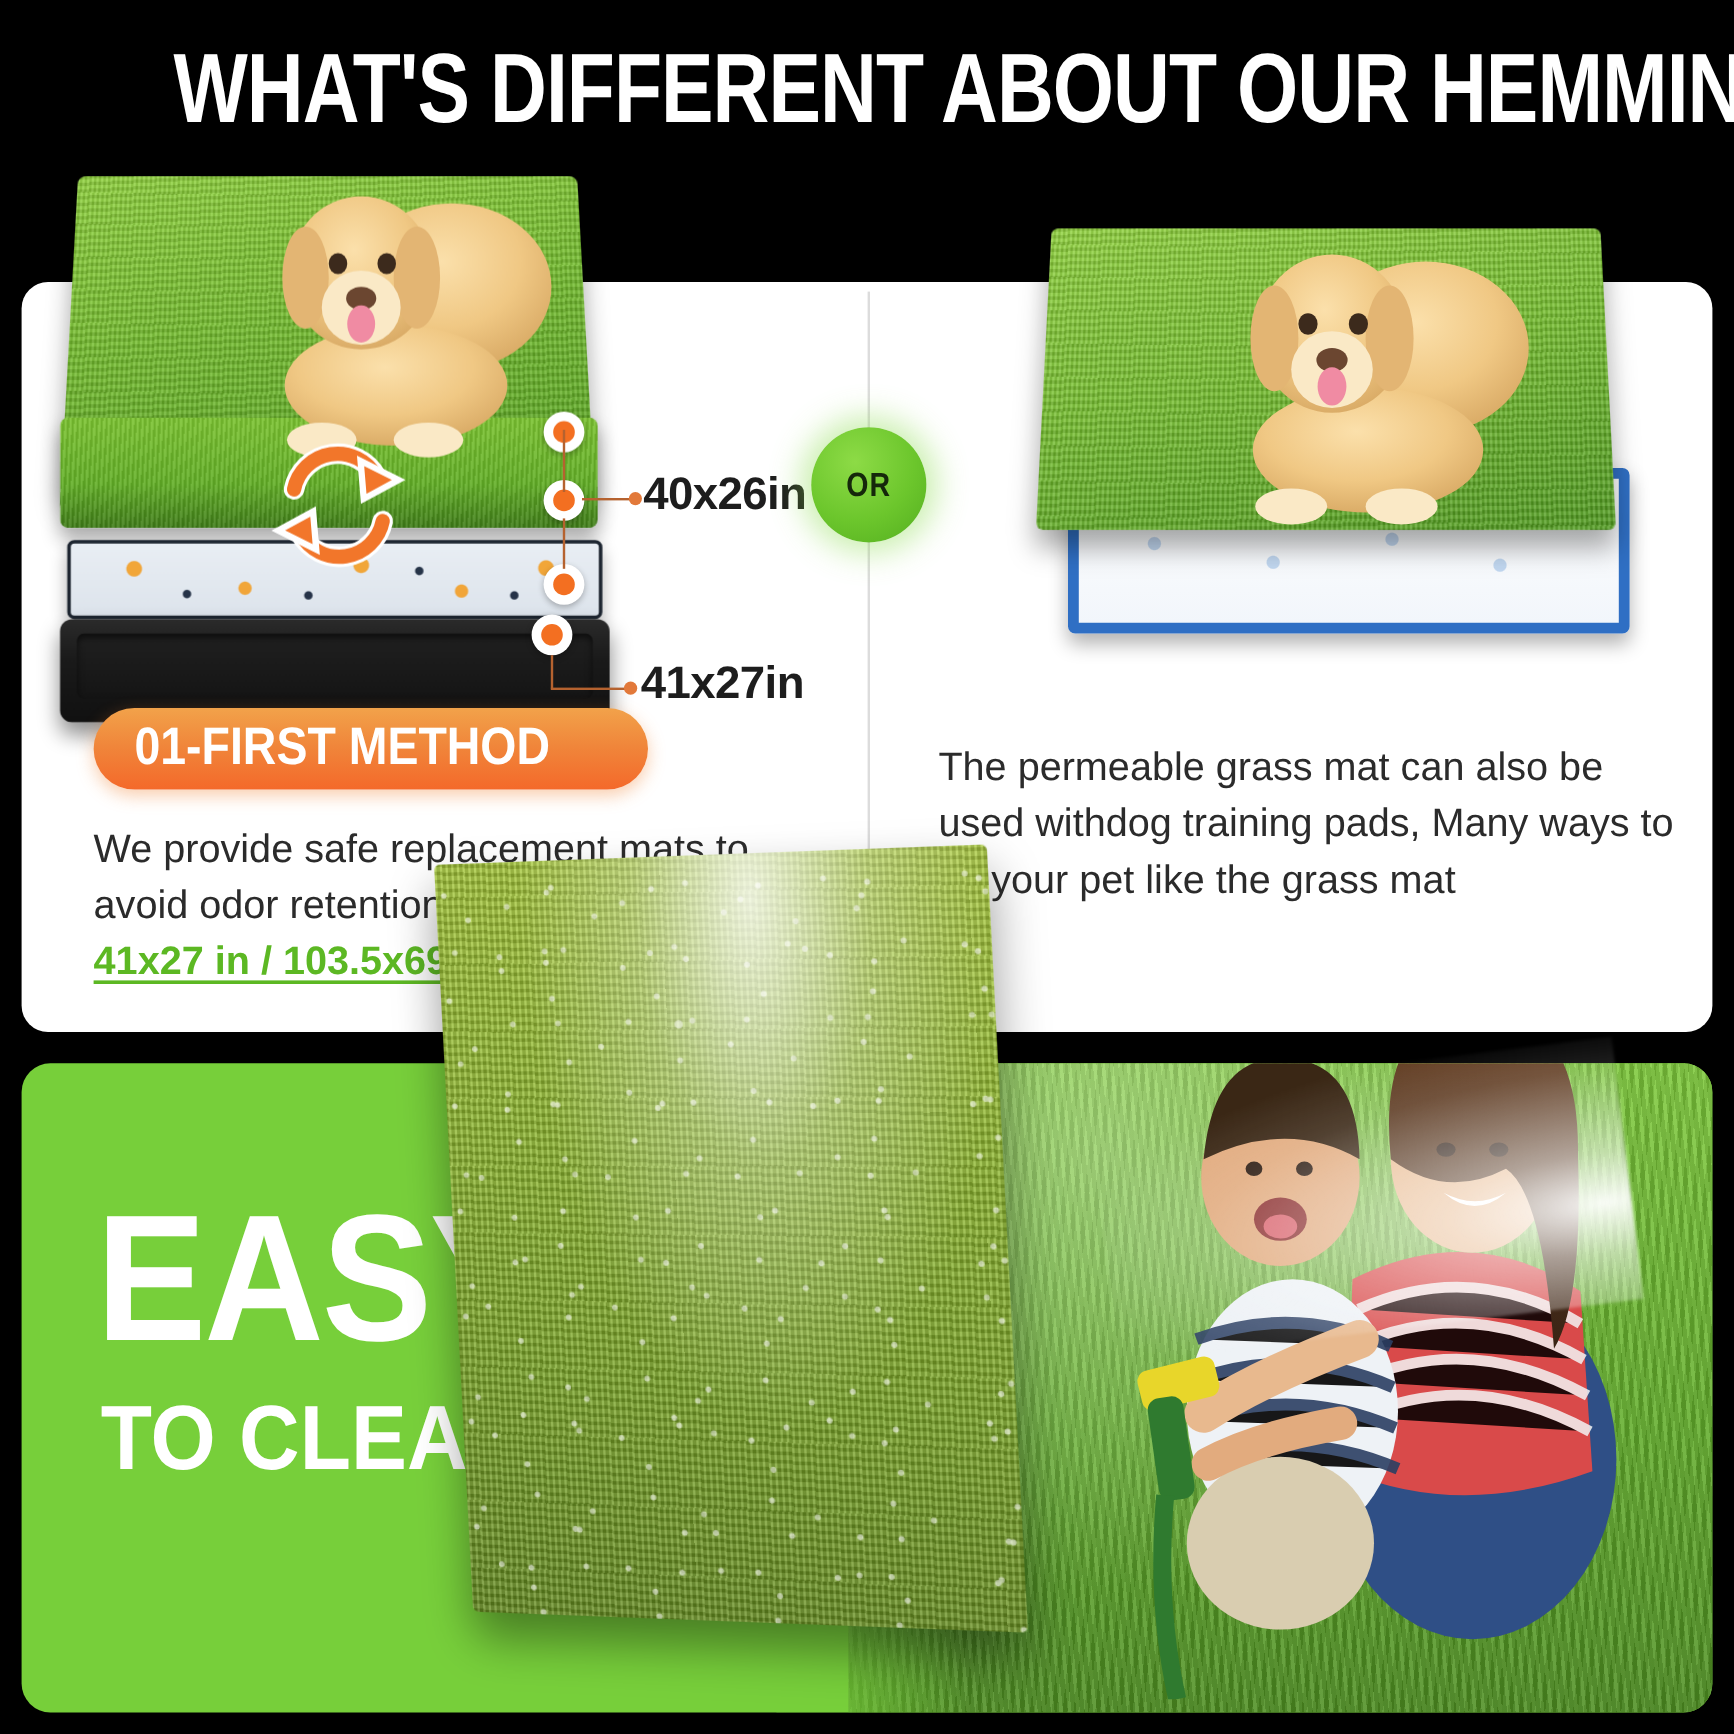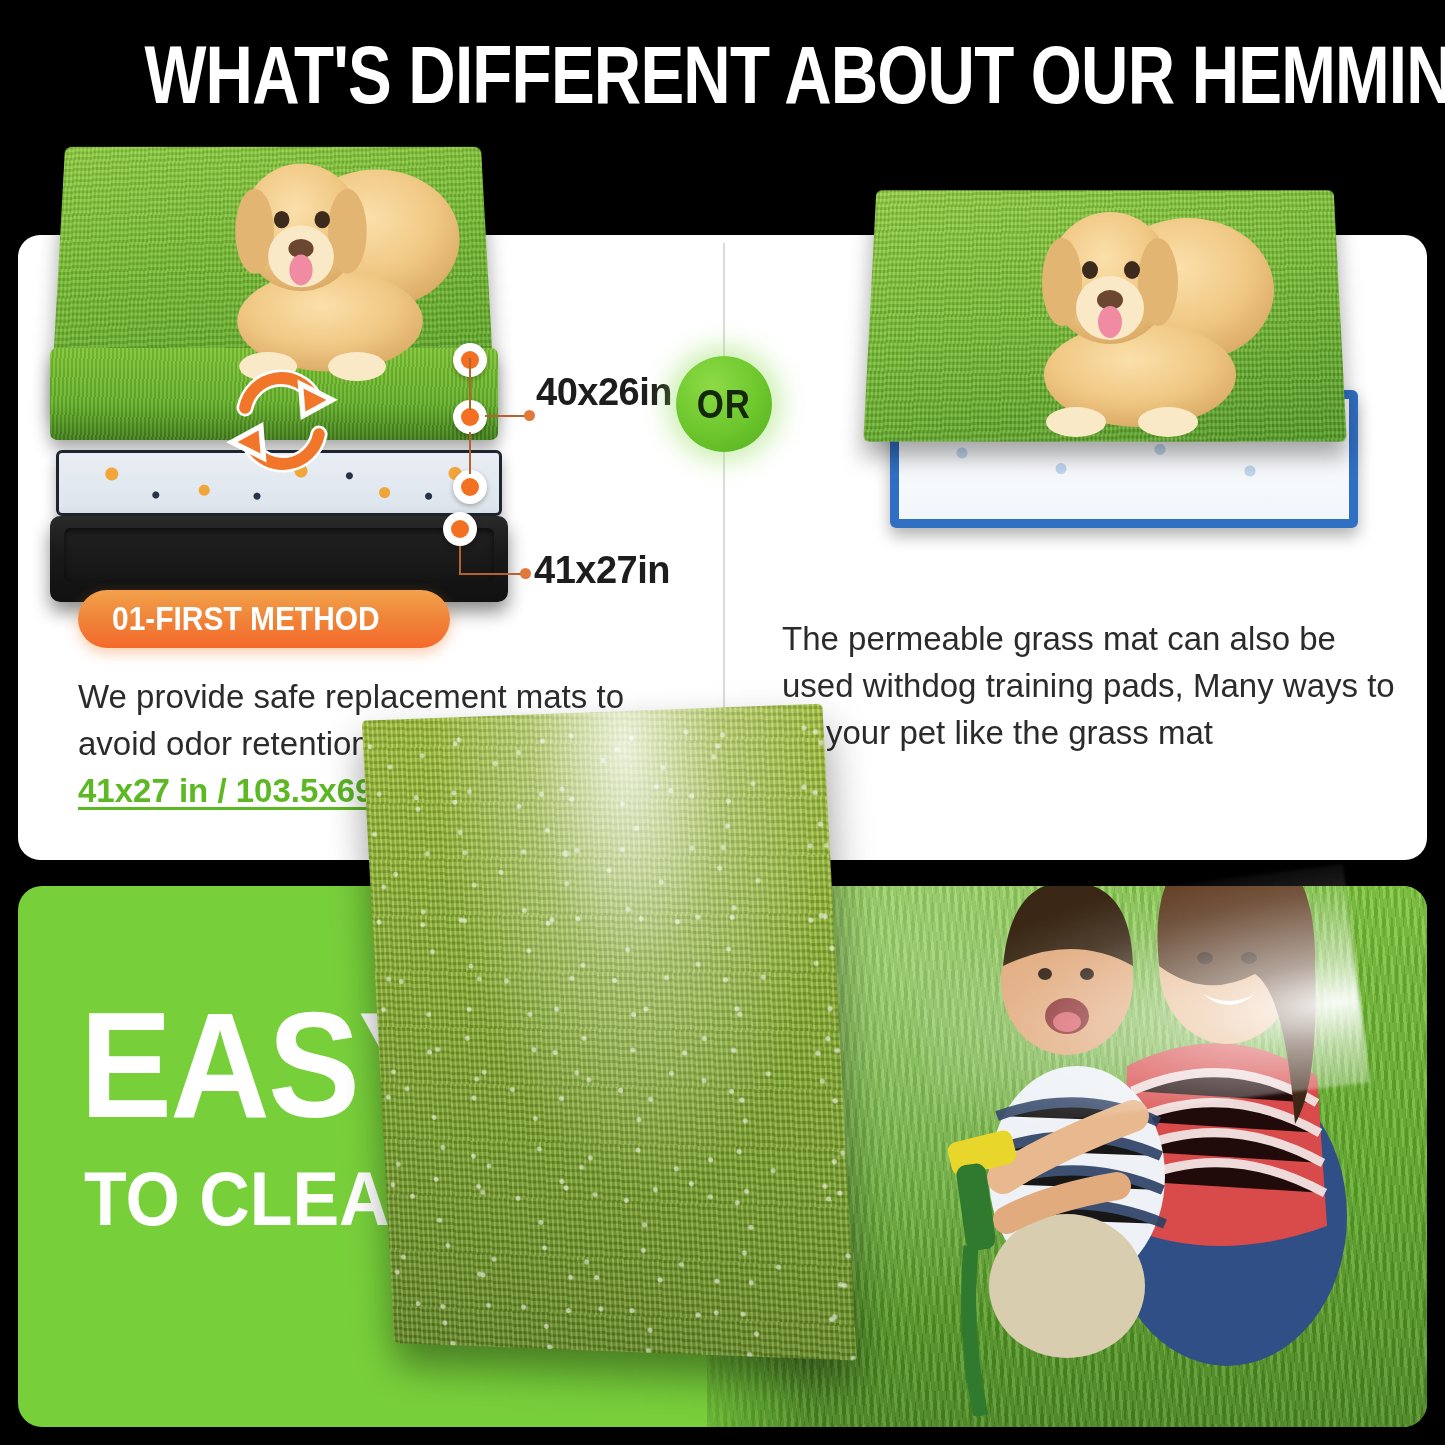--- a/index.html
+++ b/index.html
@@ -24,21 +24,21 @@
     position:absolute;left:723px;top:243px;width:2px;height:610px;
     background:#dcdcdc;
   }
 
   
   .or-badge{
     position:absolute;left:676px;top:356px;width:96px;height:96px;border-radius:50%;
     background:radial-gradient(circle at 38% 30%, #8ddb46 0%, #6cc62c 55%, #53ae1f 100%);
     box-shadow:0 0 26px 9px rgba(140,220,80,.45);
     display:flex;align-items:center;justify-content:center;
-    color:#15280b;font-size:41px;font-weight:700;letter-spacing:1px;
+    color:#15280b;font-size:28px;font-weight:700;letter-spacing:1px;
     font-family:"Liberation Sans",sans-serif;
   }
   .or-badge span{transform:scaleX(0.85);display:block;}
 
   
   .stack{position:absolute;left:40px;top:120px;width:520px;height:470px;}
   .layer{position:absolute;border-radius:7px;}
   
   .grass-top{
     left:18px;top:20px;width:430px;height:270px;
@@ -147,21 +147,21 @@
   .dog-right{position:absolute;left:130px;top:20px;width:300px;height:300px;}
 
   
   .method{position:absolute;width:620px;}
   .m-left{left:78px;top:590px;}
   .m-right{left:782px;top:590px;}
   .badge{
     display:inline-block;padding:11px 34px 13px;border-radius:40px;
     background:linear-gradient(180deg,#f2a24a 0%,#f0853a 48%,#f4692a 100%);
     box-shadow:0 5px 14px rgba(240,130,50,.40);
-    color:#fff;font-size:34px;font-weight:700;letter-spacing:0px;
+    color:#fff;font-size:44px;font-weight:700;letter-spacing:0px;
     font-family:"Liberation Sans",sans-serif;line-height:1;
   }
   .badge span{display:block;transform:scaleX(0.88);transform-origin:left center;}
   .m-body{
     margin-top:26px;color:#2b2b2b;font-size:33px;line-height:1.42;
     font-family:"Liberation Sans",sans-serif;font-weight:400;
   }
   .hl{color:#5cb823;font-weight:700;text-decoration:underline;text-underline-offset:5px;}
 
   
@@ -293,21 +293,21 @@
 
   <div class="callout-dot" style="left:453px;top:343px;">
       <i></i>
     </div>
   <div class="callout-dot" style="left:453px;top:400px;">
       <i></i>
     </div>
   <div class="lead lead-v" style="left:469px;top:358px;height:52px;"></div>
   <div class="lead lead-h" style="left:485px;top:415px;width:44px;"></div>
   <div class="lead-end" style="left:524px;top:410px;"></div>
-  <div class="callout-label" style="left:536px;top:371px;">40x26in</div>
+  <div class="callout-label" style="left:536px;top:391px;">40x26in</div>
 
   <div class="callout-dot" style="left:453px;top:470px;">
       <i></i>
     </div>
   <div class="callout-dot" style="left:443px;top:512px;">
       <i></i>
     </div>
   <div class="lead lead-v" style="left:469px;top:432px;height:42px;"></div>
   <div class="lead lead-v" style="left:459px;top:546px;height:28px;"></div>
   <div class="lead lead-h" style="left:459px;top:573px;width:64px;"></div>

